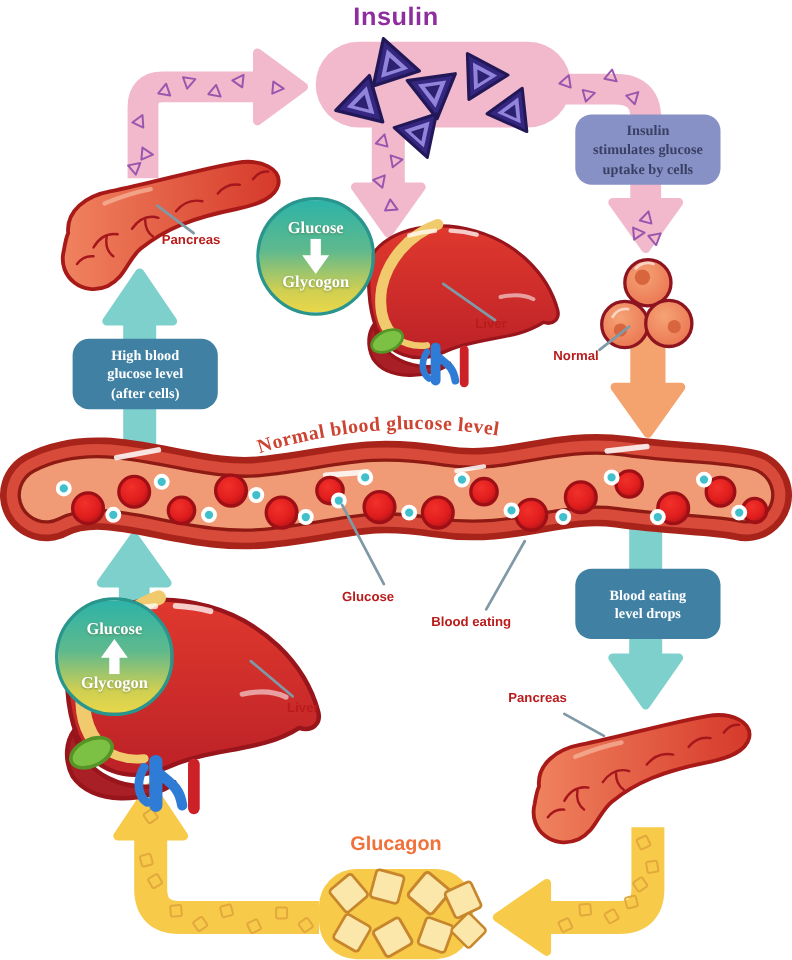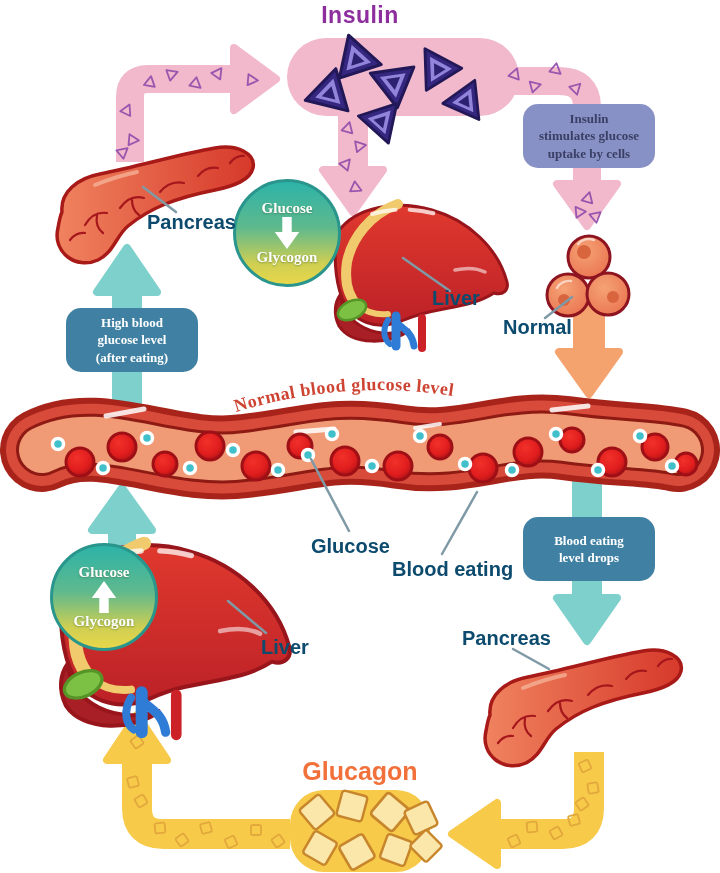--- a/index.html
+++ b/index.html
@@ -1,22 +1,22 @@
 <!DOCTYPE html>
 <html><head>
 <meta charset="utf-8">
 <style>
   html,body{margin:0;padding:0;background:#fff;}
   #stage{position:relative;width:720px;height:873px;background:#ffffff;overflow:hidden;
          font-family:"Liberation Sans",sans-serif;}
   #stage svg.bg{position:absolute;left:0;top:0;}
   .title{position:absolute;left:0;right:0;text-align:center;font-weight:bold;}
   .title.insulin{top:2px;font-size:23px;color:#8e2d9e;letter-spacing:.5px;}
-  .title.glucagon{top:757px;font-size:25px;color:#f2703a;}
-  .label{position:absolute;font-weight:bold;font-size:20px;color:#0c4a6e;white-space:nowrap;}
+  .title.glucagon{top:757px;font-size:18px;color:#f2703a;}
+  .label{position:absolute;font-weight:bold;font-size:12px;color:#b91c1c;white-space:nowrap;}
   .callout{position:absolute;width:132px;height:64px;border-radius:15px;
            display:flex;align-items:center;justify-content:center;text-align:center;
            font-family:"Liberation Serif",serif;font-weight:bold;font-size:13px;line-height:1.32;
            white-space:pre-line;}
   .callout.teal{background:#3f80a3;color:#ffffff;}
   .callout.blue{background:#8891c5;color:#3a4065;}
   .conv-circle{position:absolute;width:108px;height:108px;border-radius:50%;
            background:linear-gradient(180deg,#2db3a8 0%,#5fb98d 45%,#cfcf52 80%,#e8d74a 100%);
            border:3px solid #2a958c;box-sizing:border-box;
            display:flex;flex-direction:column;align-items:center;justify-content:center;
@@ -278,21 +278,21 @@
 </svg>
 
 <div class="title insulin">Insulin</div>
 <div class="title glucagon">Glucagon</div>
 
 <div class="callout blue" style="left:523px;top:104px;">Insulin
 stimulates glucose
 uptake by cells</div>
 <div class="callout teal" style="left:66px;top:308px;">High blood
 glucose level
-(after eating)</div>
+(after cells)</div>
 <div class="callout teal" style="left:523px;top:517px;">Blood eating
 level drops</div>
 
 <div class="conv-circle" style="left:233px;top:179px;">
   <span>Glucose</span>
   <svg class="arr" width="26" height="32" viewBox="0 0 26 34">
     <polygon points="13,34 26,16 18,16 18,0 8,0 8,16 0,16" fill="#ffffff"></polygon>
   </svg>
   <span>Glycogon</span>
 </div>

